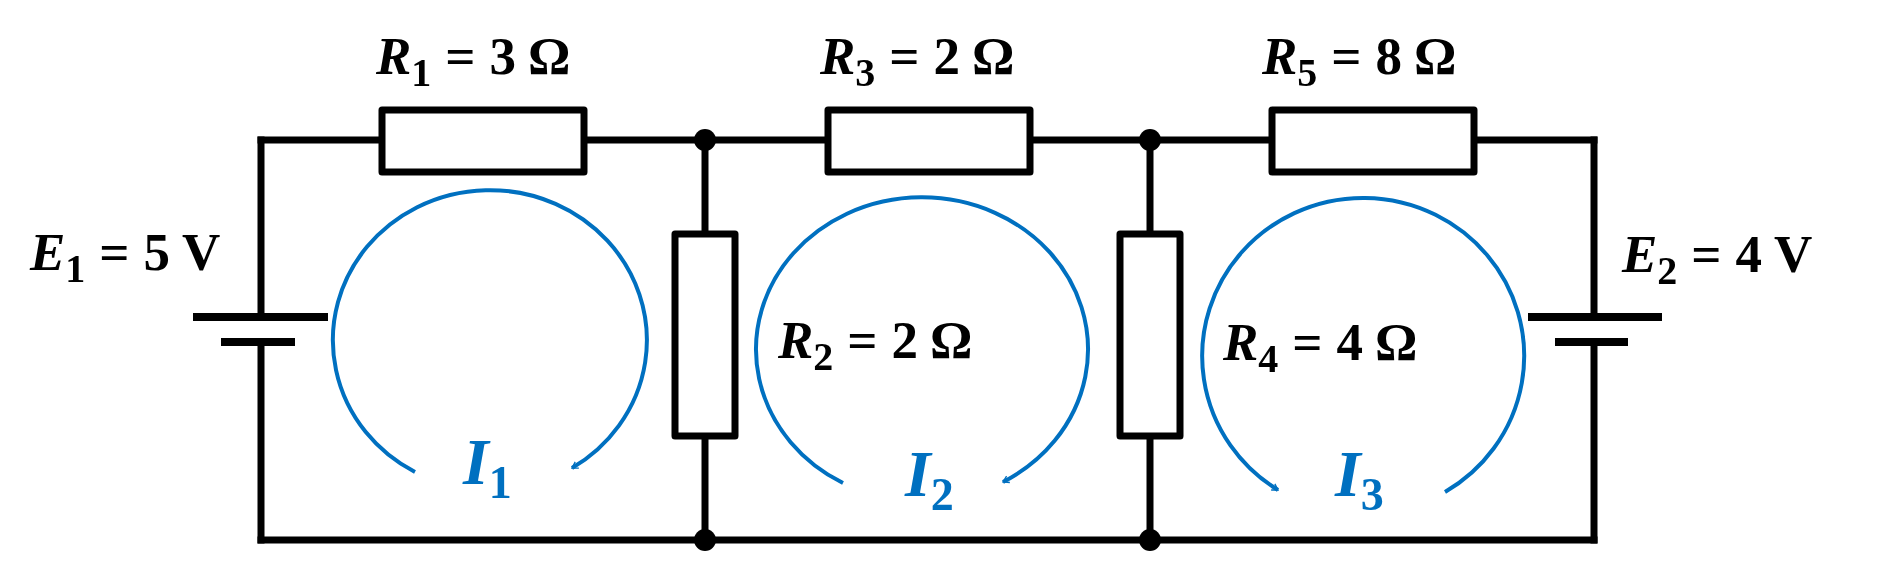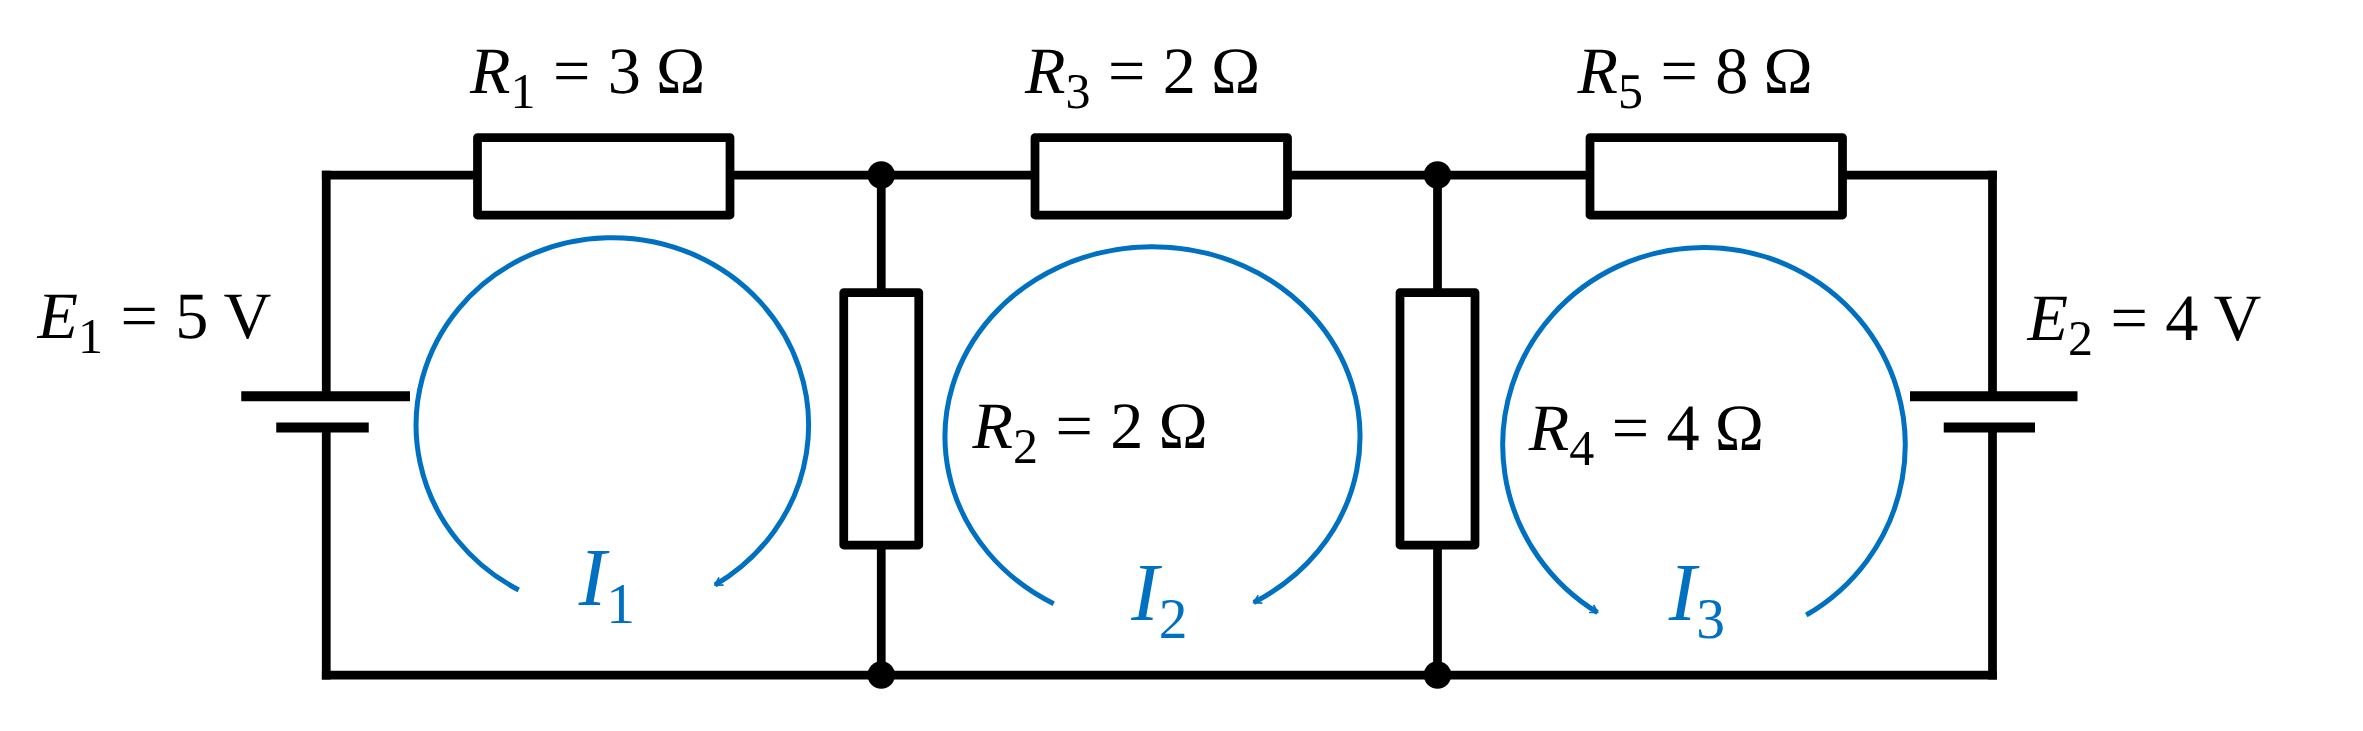--- a/index.html
+++ b/index.html
@@ -1,17 +1,17 @@
 <!DOCTYPE html>
 <html><head>
 <meta charset="utf-8">
 <style>
   html, body { margin: 0; padding: 0; background: #ffffff; }
   body { width: 1890px; height: 585px; overflow: hidden; }
-  #stage { position: relative; width: 1890px; height: 562px; }
+  #stage { position: relative; width: 1890px; height: 562px; font-weight: bold; }
   svg { position: absolute; left: 0; top: 0; }
   .wire { stroke: #000; stroke-width: 7; fill: none; stroke-linecap: square; }
   .res { stroke: #000; stroke-width: 7; fill: #fff; stroke-linejoin: round; }
   .plate { stroke: #000; stroke-width: 8; }
   .node { fill: #000; }
   .loop { fill: none; stroke-width: 4; }
   .lbl { font-family: "Liberation Serif", "DejaVu Serif", serif; font-size: 53px; fill: #000; }
   .lbl .var { font-style: italic; }
   .lbl .sub { font-size: 40px; }
   .cur { font-family: "Liberation Serif", "DejaVu Serif", serif; font-size: 66px; font-style: italic; }

